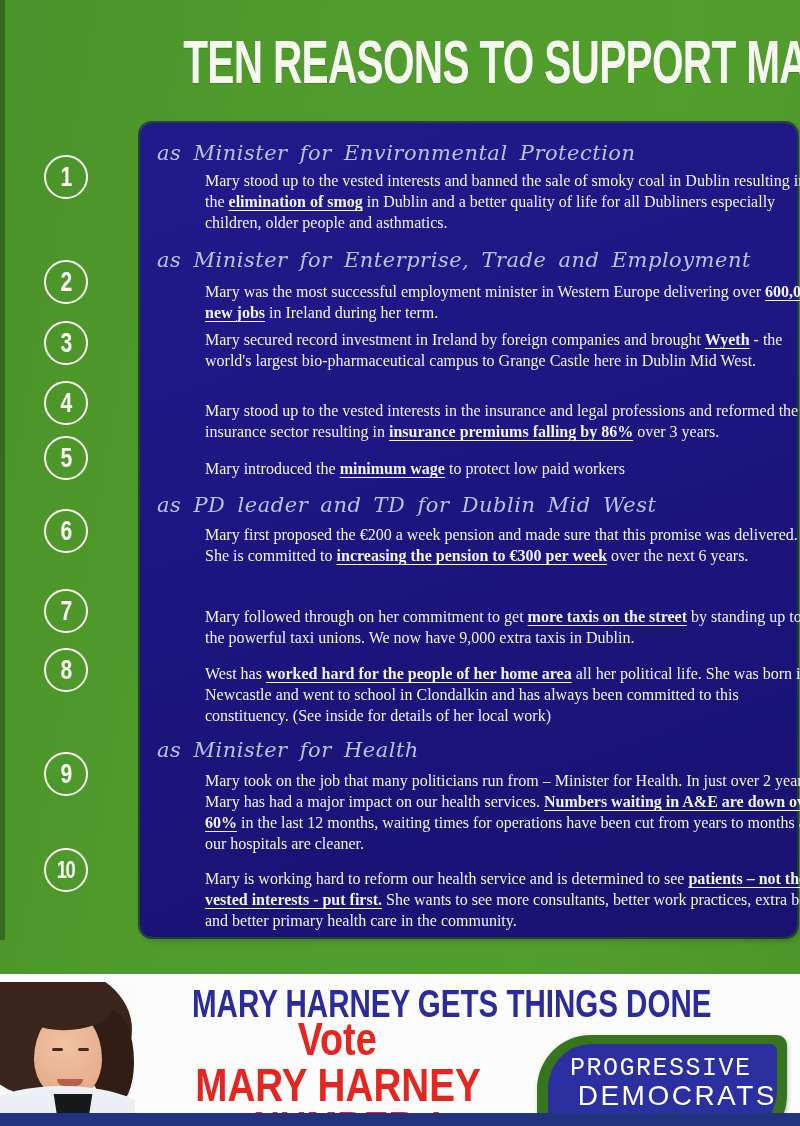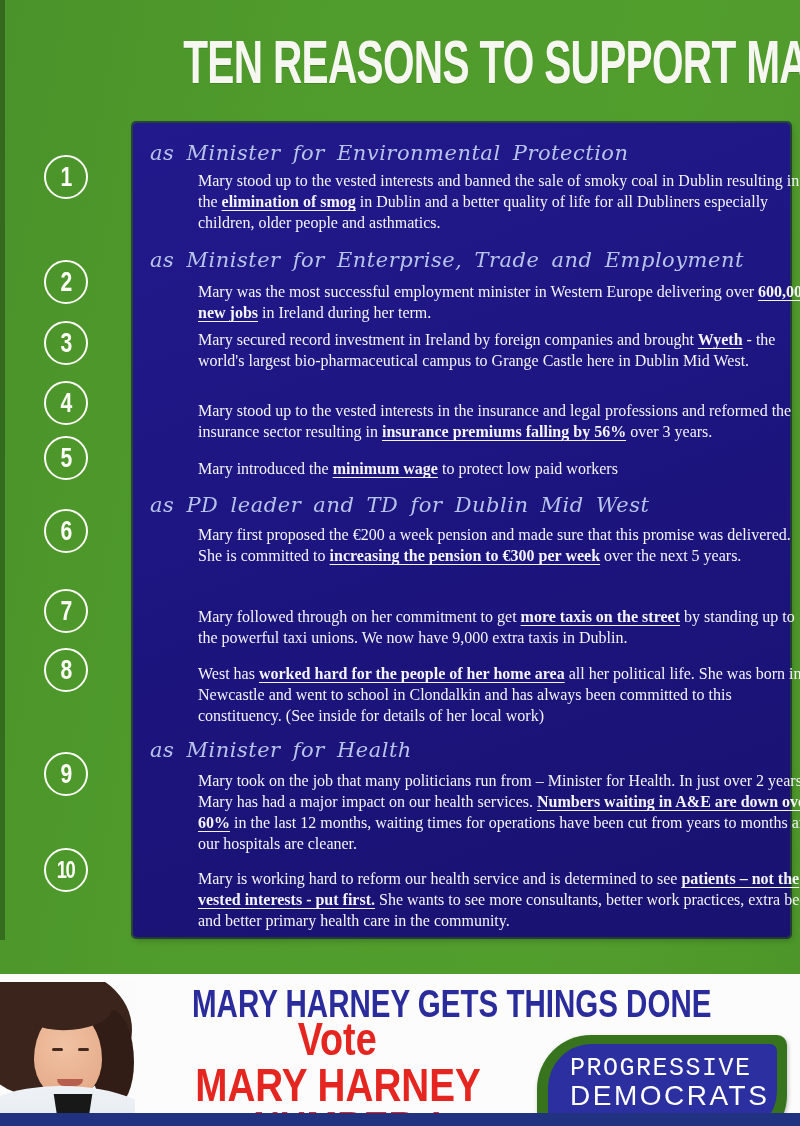--- a/index.html
+++ b/index.html
@@ -18,24 +18,24 @@
     display:inline-block;
     font-family:"Liberation Sans",sans-serif;
     font-weight:800;font-size:58px;line-height:58px;
     color:#f7f7f2;letter-spacing:-1px;white-space:nowrap;
     transform:scale(0.70,1.05);transform-origin:center top;
     text-shadow:0 1px 0 rgba(0,0,0,.15);
   }
 
   
   .panel{
-    position:absolute;left:133px;top:123px;width:657px;height:814px;
+    position:absolute;left:140px;top:123px;width:657px;height:814px;
     background:linear-gradient(160deg,#221a8c 0%, #1d1580 45%, #191270 100%);
     box-shadow:0 0 0 2px rgba(10,6,70,.55), 2px 3px 6px rgba(0,0,0,.25);
-    border-radius:3px;
+    border-radius:12px;
   }
   .sec-heading{
     position:absolute;left:17px;width:620px;
     font-family:"DejaVu Serif",serif;font-style:italic;
     font-size:21px;line-height:25px;color:#b7c3ea;
     letter-spacing:.5px;word-spacing:5px;
   }
   .para{
     position:absolute;left:17px;width:620px;
     font-size:16px;line-height:21px;color:#f4f3f8;margin-left:48px;
@@ -89,45 +89,45 @@
 
   
   .pd-logo{position:absolute;left:537px;top:61px;width:250px;height:114px;
     background:#37741d;border-radius:54px 10px 54px 10px;
     box-shadow:1px 2px 4px rgba(0,0,0,.25);}
   .pd-inner{position:absolute;left:11px;top:9px;right:10px;bottom:14px;
     background:#2b2f9f;border-radius:44px 7px 44px 7px;
     color:#fff;font-family:"Liberation Sans",sans-serif;
     padding:12px 0 0 22px;box-sizing:border-box;}
   .pd-l1{font-size:25px;line-height:26px;letter-spacing:1.5px;font-weight:400;font-family:Liberation Mono, monospace;}
-  .pd-l2{font-size:28px;line-height:28px;letter-spacing:2.5px;font-weight:400;}
+  .pd-l2{font-size:28px;line-height:28px;letter-spacing:2.5px;font-weight:400;text-align:right;}
   .pd-l3{font-size:13px;line-height:14px;margin-top:1px;letter-spacing:.3px;}
 
   .bottom-bar{position:absolute;left:0;bottom:0;width:800px;height:13px;background:#203280;}
 </style>
 </head>
 <body>
 
 <div class="page">
   <div class="scan-edge"></div>
 
   <div class="headline-wrap">
     <div class="headline">TEN REASONS TO SUPPORT MARY HARNEY</div>
   </div>
 
   <div class="panel">
       <div class="sec-heading" style="top: 18px;">as Minister for Environmental Protection</div>
       <div class="para" style="top: 47px;"><span>Mary stood up to the vested interests and banned the sale of smoky coal in Dublin resulting in the </span><span class="hl">elimination of smog</span><span> in Dublin and a better quality of life for all Dubliners especially children, older people and asthmatics.</span></div>
       <div class="sec-heading" style="top: 125px;">as Minister for Enterprise, Trade and Employment</div>
       <div class="para" style="top: 158px;"><span>Mary was the most successful employment minister in Western Europe delivering over </span><span class="hl">600,000 new jobs</span><span> in Ireland during her term.</span></div>
       <div class="para" style="top: 206px;"><span>Mary secured record investment in Ireland by foreign companies and brought </span><span class="hl">Wyeth</span><span> - the world's largest bio-pharmaceutical campus to Grange Castle here in Dublin Mid West.</span></div>
-      <div class="para" style="top: 277px;"><span>Mary stood up to the vested interests in the insurance and legal professions and reformed the insurance sector resulting in </span><span class="hl">insurance premiums falling by 56%</span><span> over 3 years.</span></div>
+      <div class="para" style="top: 277px;"><span>Mary stood up to the vested interests in the insurance and legal professions and reformed the insurance sector resulting in </span><span class="hl">insurance premiums falling by 86%</span><span> over 3 years.</span></div>
       <div class="para" style="top: 335px;"><span>Mary introduced the </span><span class="hl">minimum wage</span><span> to protect low paid workers</span></div>
       <div class="sec-heading" style="top: 370px;">as PD leader and TD for Dublin Mid West</div>
-      <div class="para" style="top: 401px;"><span>Mary first proposed the €200 a week pension and made sure that this promise was delivered. She is committed to </span><span class="hl">increasing the pension to €300 per week</span><span> over the next 5 years.</span></div>
+      <div class="para" style="top: 401px;"><span>Mary first proposed the €200 a week pension and made sure that this promise was delivered. She is committed to </span><span class="hl">increasing the pension to €300 per week</span><span> over the next 6 years.</span></div>
       <div class="para" style="top: 483px;"><span>Mary followed through on her commitment to get </span><span class="hl">more taxis on the street</span><span> by standing up to the powerful taxi unions. We now have 9,000 extra taxis in Dublin.</span></div>
       <div class="para" style="top: 540px;"><span>West has </span><span class="hl">worked hard for the people of her home area</span><span> all her political life. She was born in Newcastle and went to school in Clondalkin and has always been committed to this constituency. (See inside for details of her local work)</span></div>
       <div class="sec-heading" style="top: 615px;">as Minister for Health</div>
       <div class="para" style="top: 647px;"><span>Mary took on the job that many politicians run from – Minister for Health. In just over 2 years Mary has had a major impact on our health services. </span><span class="hl">Numbers waiting in A&amp;E are down over 60%</span><span> in the last 12 months, waiting times for operations have been cut from years to months and our hospitals are cleaner.</span></div>
       <div class="para" style="top: 745px;"><span>Mary is working hard to reform our health service and is determined to see </span><span class="hl">patients – not the vested interests - put first.</span><span> She wants to see more consultants, better work practices, extra beds and better primary health care in the community.</span></div>
     </div>
 
   <div>
       <div class="circle" style="left: 44px; top: 155px;">
         <span>1</span>

